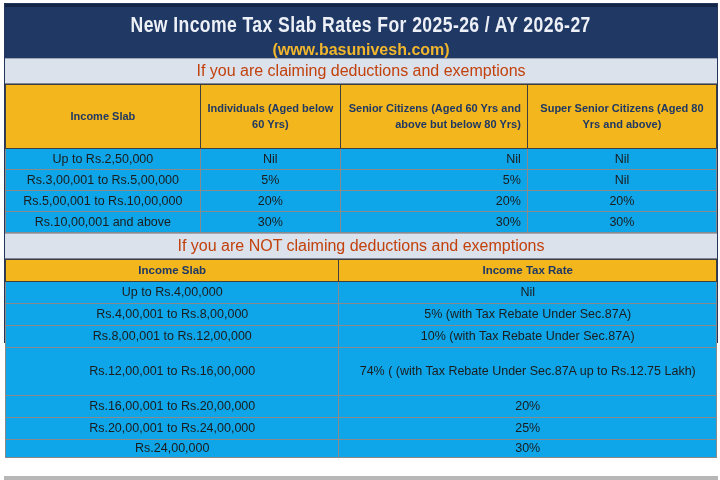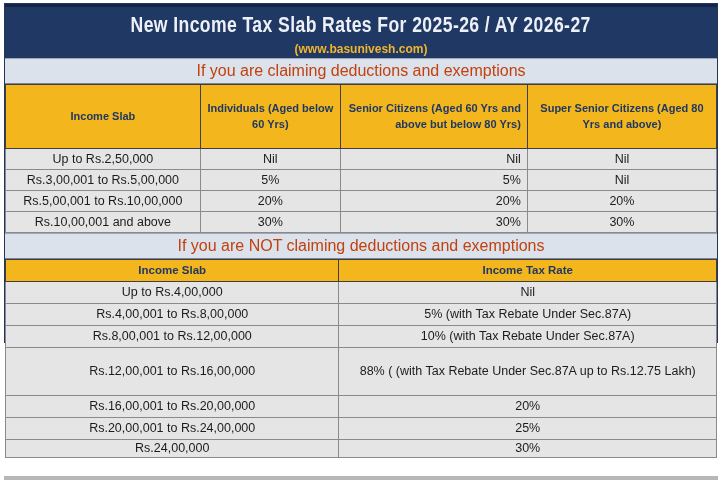--- a/index.html
+++ b/index.html
@@ -31,21 +31,21 @@
     display: inline-block;
     transform: scaleX(0.8);
     transform-origin: center;
     font-weight: bold;
     font-size: 22px;
     letter-spacing: 0.5px;
     color: #edf0f6;
     white-space: nowrap;
   }
   .subtitle {
-    font-size: 12px;
+    font-size: 16px;
     font-weight: bold;
     color: #f2b62c;
     line-height: 17px;
   }
   
   .band {
     height: 26px;
     background: #dbe2eb;
     border-top: 1px solid #9fa8b8;
     border-bottom: 1px solid #7c8598;
@@ -66,21 +66,21 @@
     color: #1f3864;
     font-weight: bold;
     font-size: 11px;
     line-height: 1.45;
     text-align: center;
     vertical-align: middle;
     border: 1px solid #3f3f3f;
     padding: 1px 6px;
   }
   td {
-    background: #e5e5e5;
+    background: #0ea5e9;
     color: #1c1c1c;
     font-size: 12.5px;
     text-align: center;
     vertical-align: middle;
     border: 1px solid #8a8a8a;
     padding: 0 6px;
     line-height: 1.35;
   }
   .t1 th:nth-child(1), .t1 td:nth-child(1) { width: 27.4%; }
   .t1 th:nth-child(2), .t1 td:nth-child(2) { width: 19.7%; }
@@ -168,21 +168,21 @@
         <tr class="r22">
           <td>Rs.4,00,001 to Rs.8,00,000</td>
           <td>5% (with Tax Rebate Under Sec.87A)</td>
         </tr>
         <tr class="r22">
           <td>Rs.8,00,001 to Rs.12,00,000</td>
           <td>10% (with Tax Rebate Under Sec.87A)</td>
         </tr>
         <tr class="r48">
           <td>Rs.12,00,001 to Rs.16,00,000</td>
-          <td>88% ( (with Tax Rebate Under Sec.87A up to Rs.12.75 Lakh)</td>
+          <td>74% ( (with Tax Rebate Under Sec.87A up to Rs.12.75 Lakh)</td>
         </tr>
         <tr class="r22">
           <td>Rs.16,00,001 to Rs.20,00,000</td>
           <td>20%</td>
         </tr>
         <tr class="r22">
           <td>Rs.20,00,001 to Rs.24,00,000</td>
           <td>25%</td>
         </tr>
         <tr class="r16">

